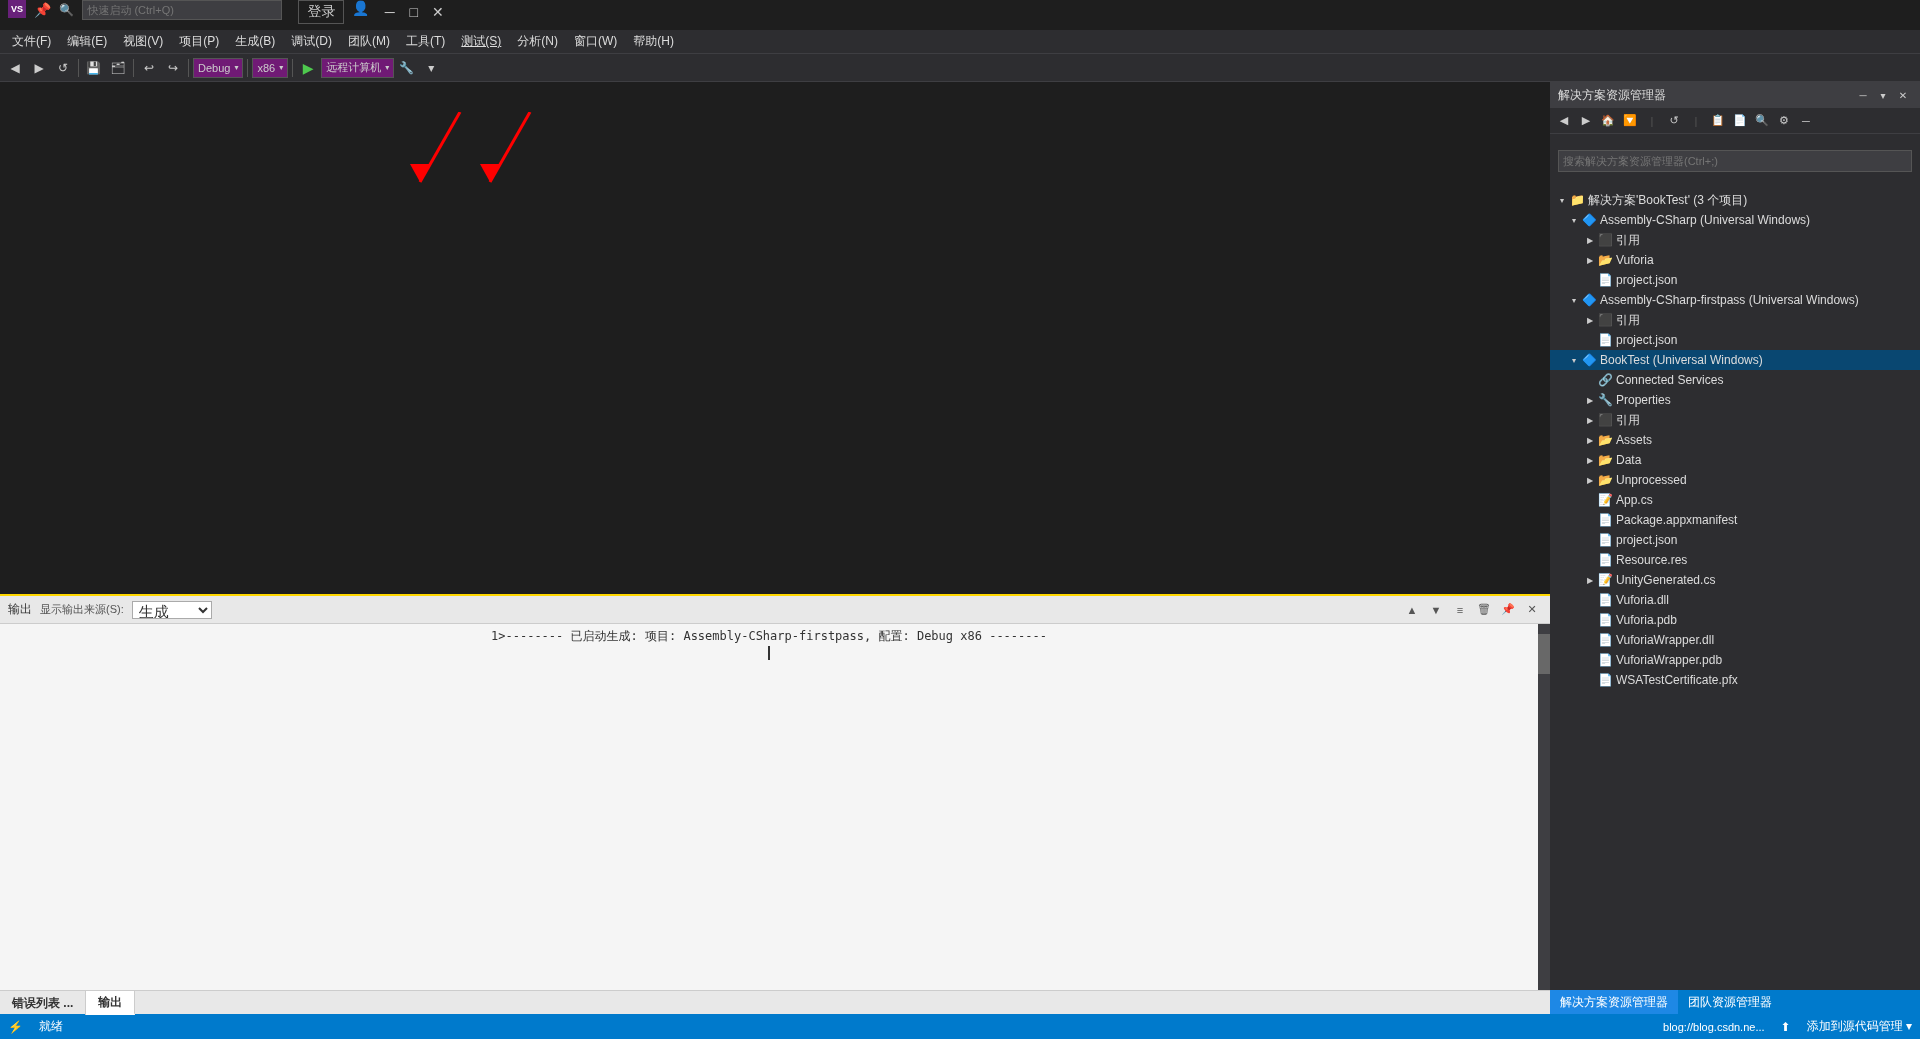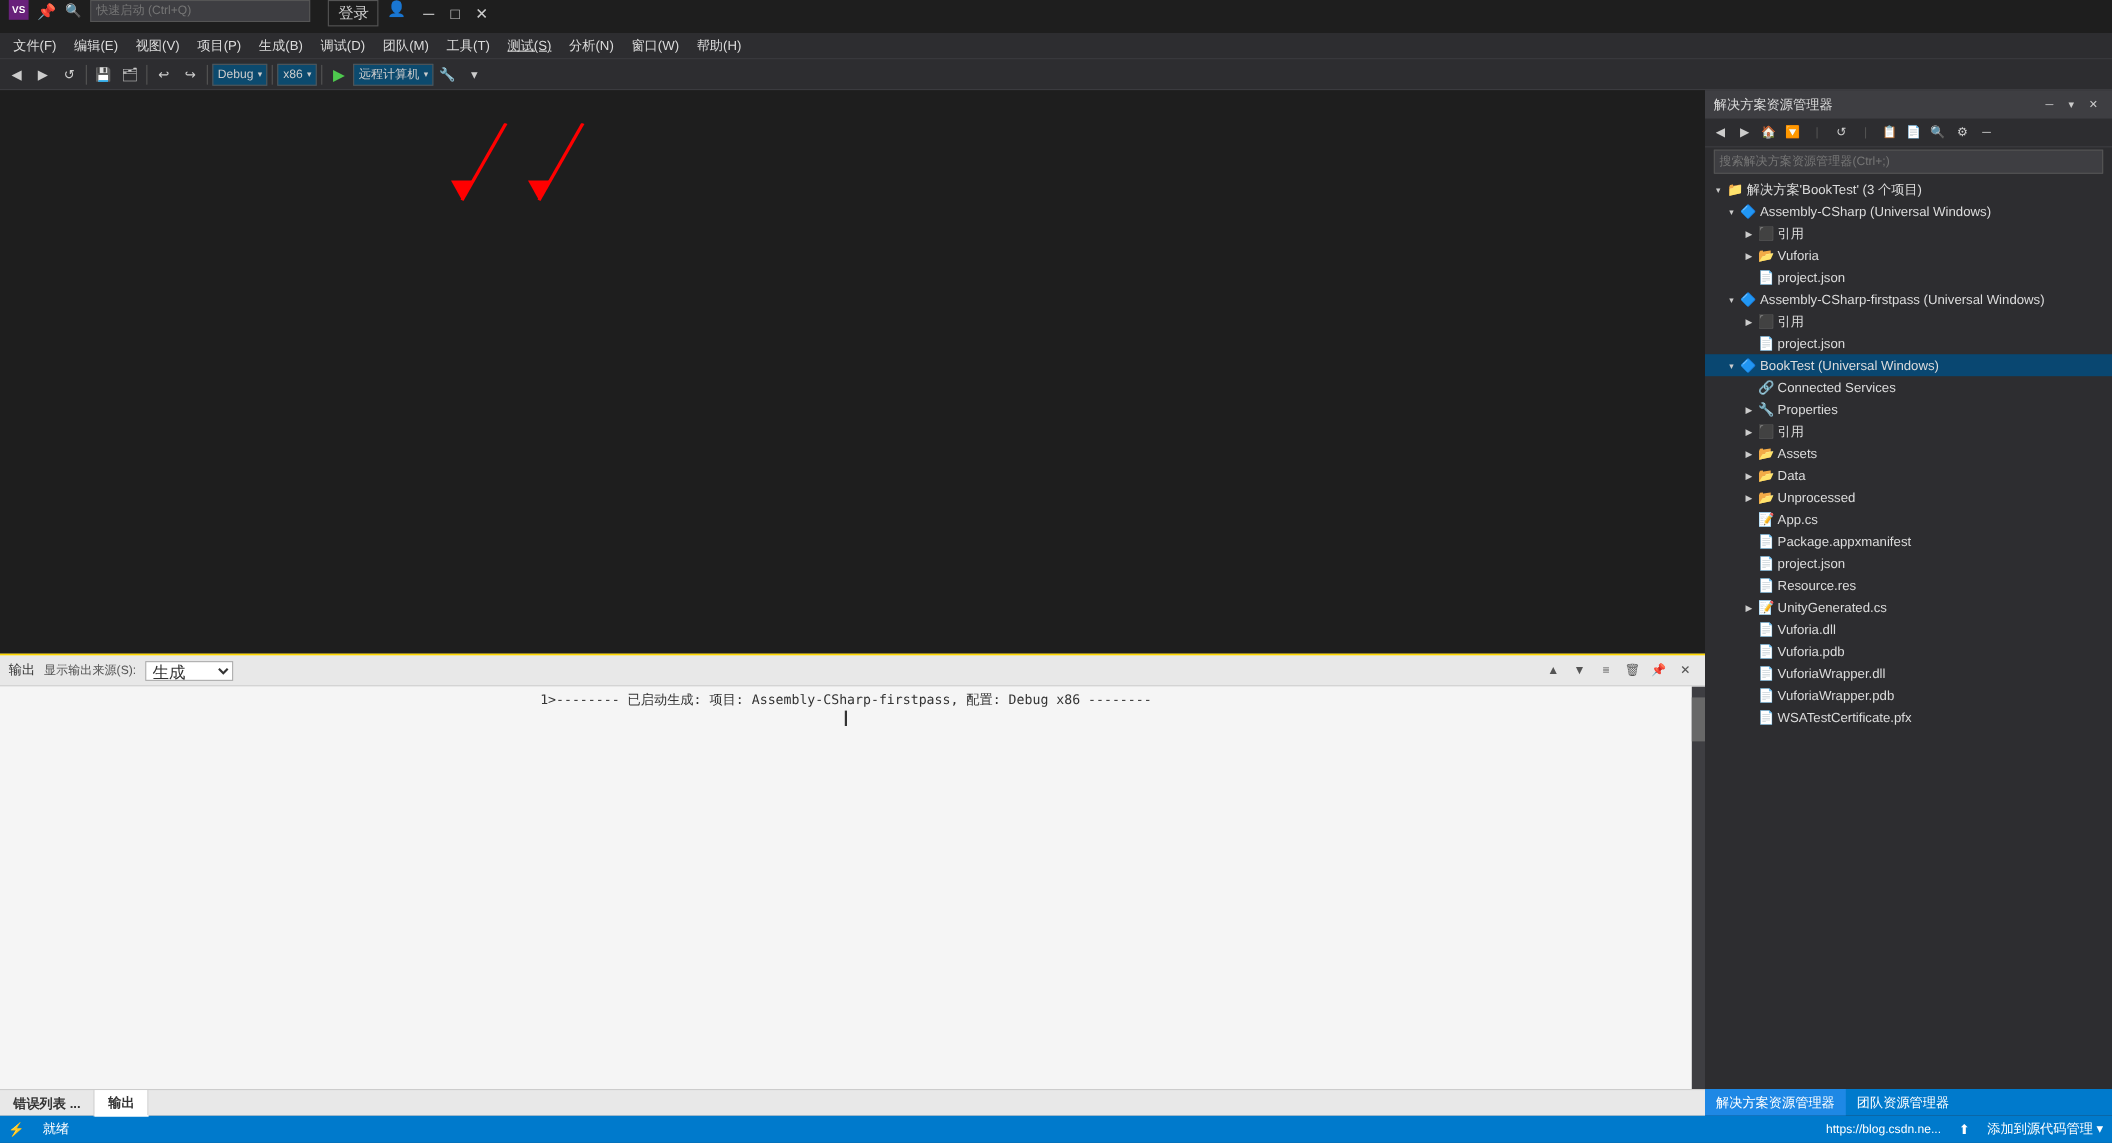--- a/index.html
+++ b/index.html
@@ -68,21 +68,21 @@
     }
     .toolbar-btn {
       width: 22px; height: 22px;
       display: inline-flex; align-items: center; justify-content: center;
       color: #ccc; font-size: 12px; cursor: pointer;
       border: 1px solid transparent;
     }
     .toolbar-sep { width: 1px; height: 18px; background: #555; margin: 0 2px; }
     .toolbar-dropdown {
       height: 20px;
-      background: #0c4a6e;
+      background: #701a75;
       border: 1px solid #555;
       color: #ccc;
       font-size: 11px;
       padding: 0 4px;
       display: flex; align-items: center; gap: 4px; cursor: pointer;
     }
     .toolbar-dropdown-arrow { font-size: 8px; }
     .output-header {
       height: 28px;
       background: #e8e8e8;
@@ -159,21 +159,21 @@
       border: 1px solid transparent;
     }
     .panel-search {
       height: 22px;
       background: #3e3e42;
       border: 1px solid #555;
       color: #ccc;
       font-size: 11px;
       padding: 0 4px;
       width: calc(100% - 16px);
-      margin: 2px 8px;
+      margin: 16px 8px;
     }
     .tree-view {
       flex: 1;
       overflow-y: auto;
       padding: 2px 0;
     }
     .tree-item {
       display: flex;
       align-items: center;
       height: 20px;
@@ -570,17 +570,17 @@
       <div class="panel-footer-tab active">解决方案资源管理器</div>
       <div class="panel-footer-tab">团队资源管理器</div>
     </div>
   </div>
 </div>
 
 <div class="status-bar">
   <span>⚡</span>
   <span>就绪</span>
   <div class="status-right">
-    <span style="font-size:11px;">https://blog.csdn.ne...</span>
+    <span style="font-size:11px;">blog://blog.csdn.ne...</span>
     <span>⬆</span>
     <span>添加到源代码管理 ▾</span>
   </div>
 </div>
 
 </body></html>

